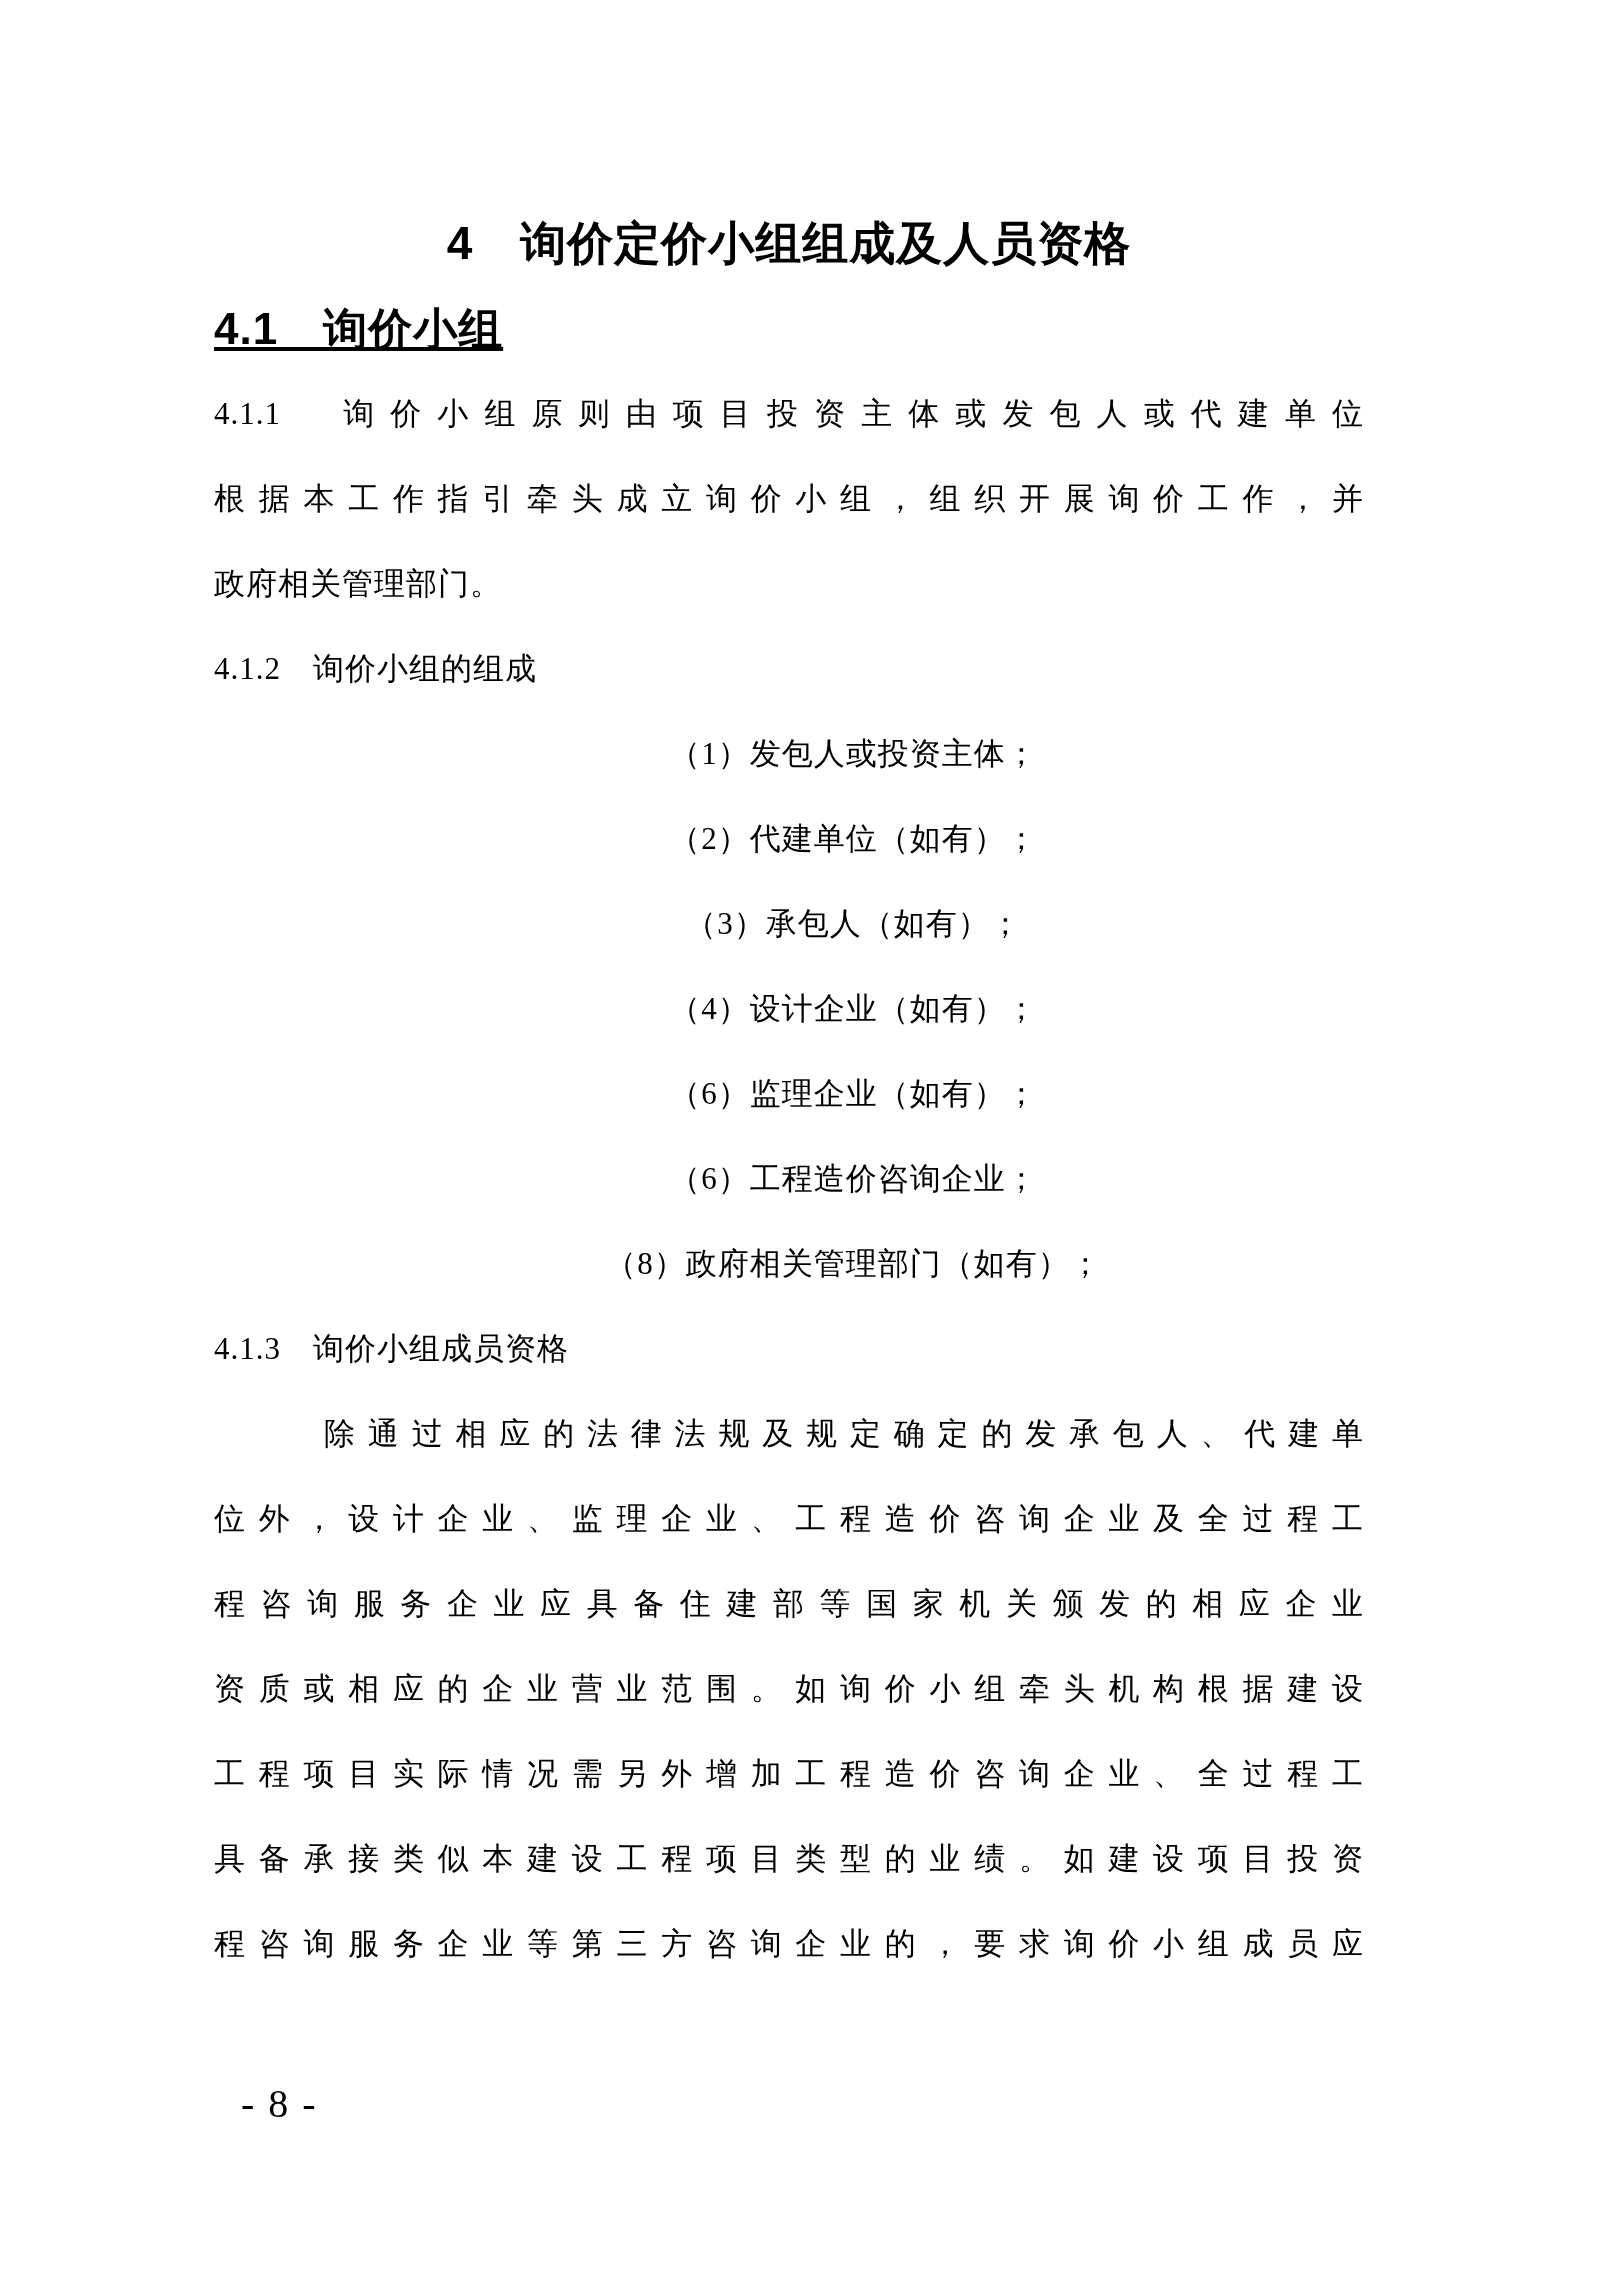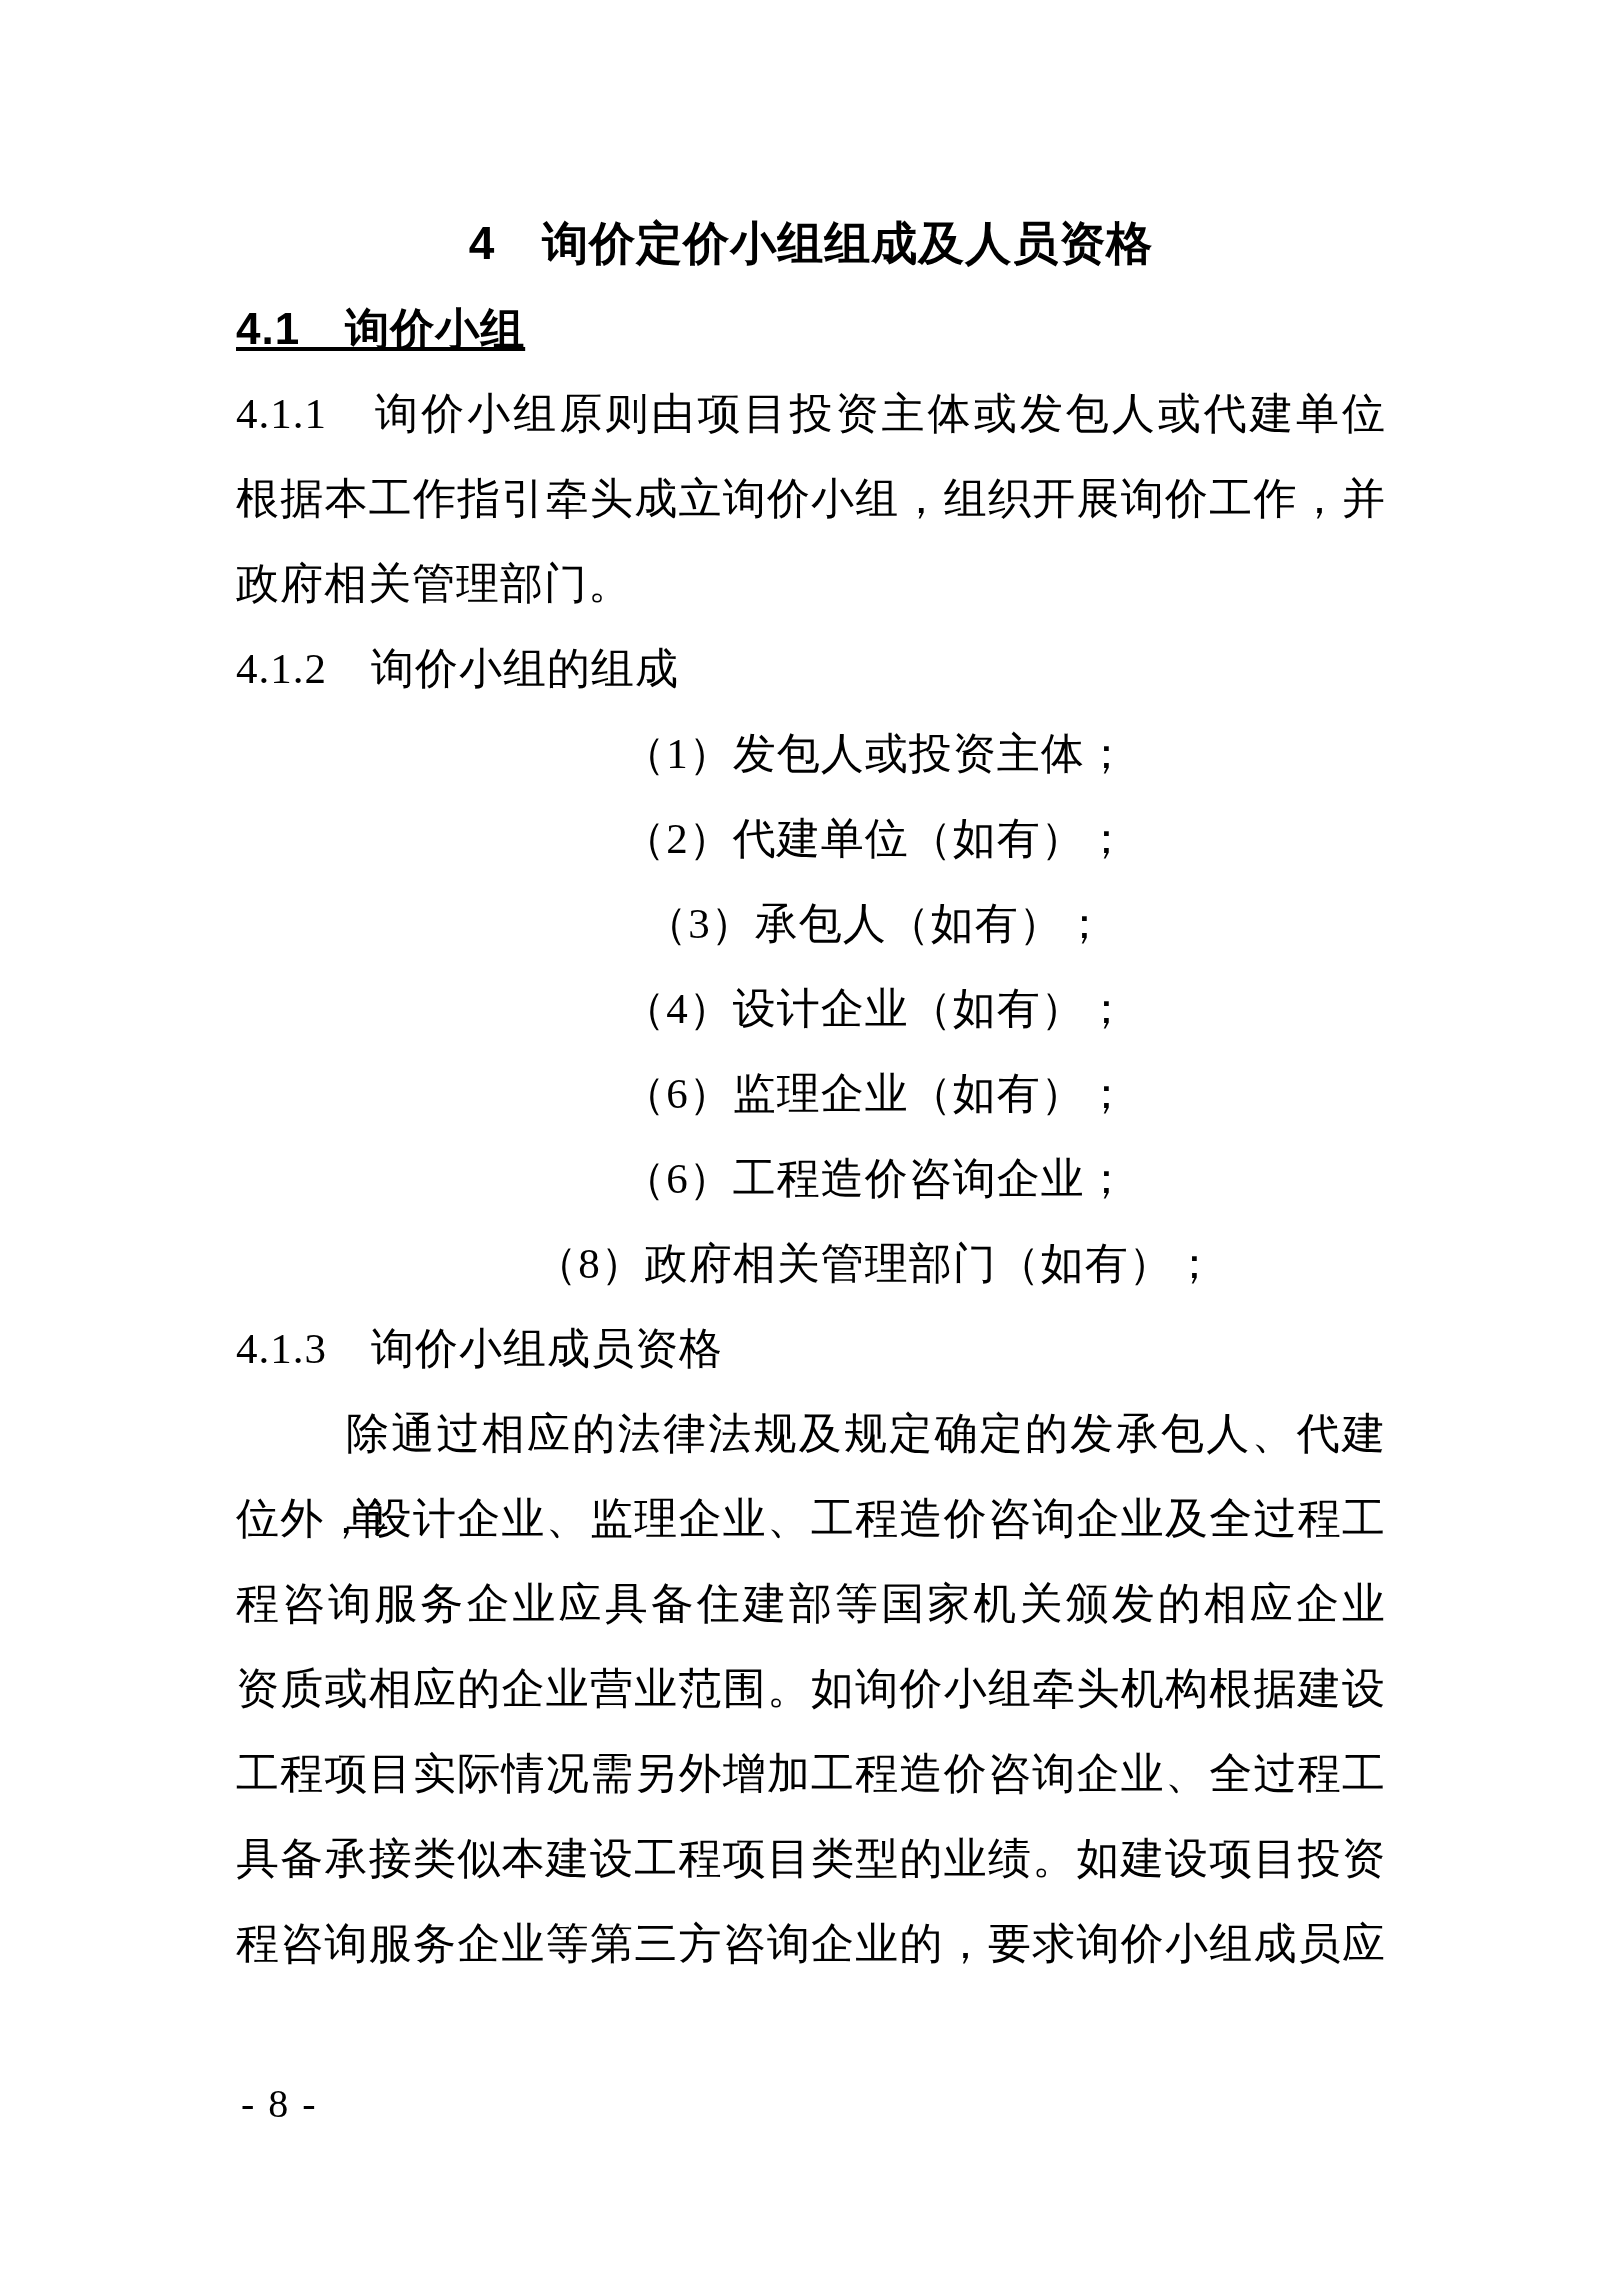--- a/index.html
+++ b/index.html
@@ -10,28 +10,28 @@
   body {
     position: relative;
     width: 1621px;
     height: 2293px;
     color: #000000;
     font-family: "Liberation Serif", "DejaVu Serif", serif;
     overflow: hidden;
   }
   .content {
     position: absolute;
-    left: 236px;
+    left: 214px;
     top: 201px;
     width: 1150px;
   }
   .line {
     height: 85px;
     line-height: 85px;
-    font-size: 43px;
+    font-size: 31px;
     letter-spacing: 1px;
   }
   .chapter {
     font-family: "Liberation Sans", "DejaVu Sans", sans-serif;
     font-weight: bold;
     font-size: 46px;
     text-align: center;
   }
   .h2 {
     font-family: "Liberation Sans", "DejaVu Sans", sans-serif;

